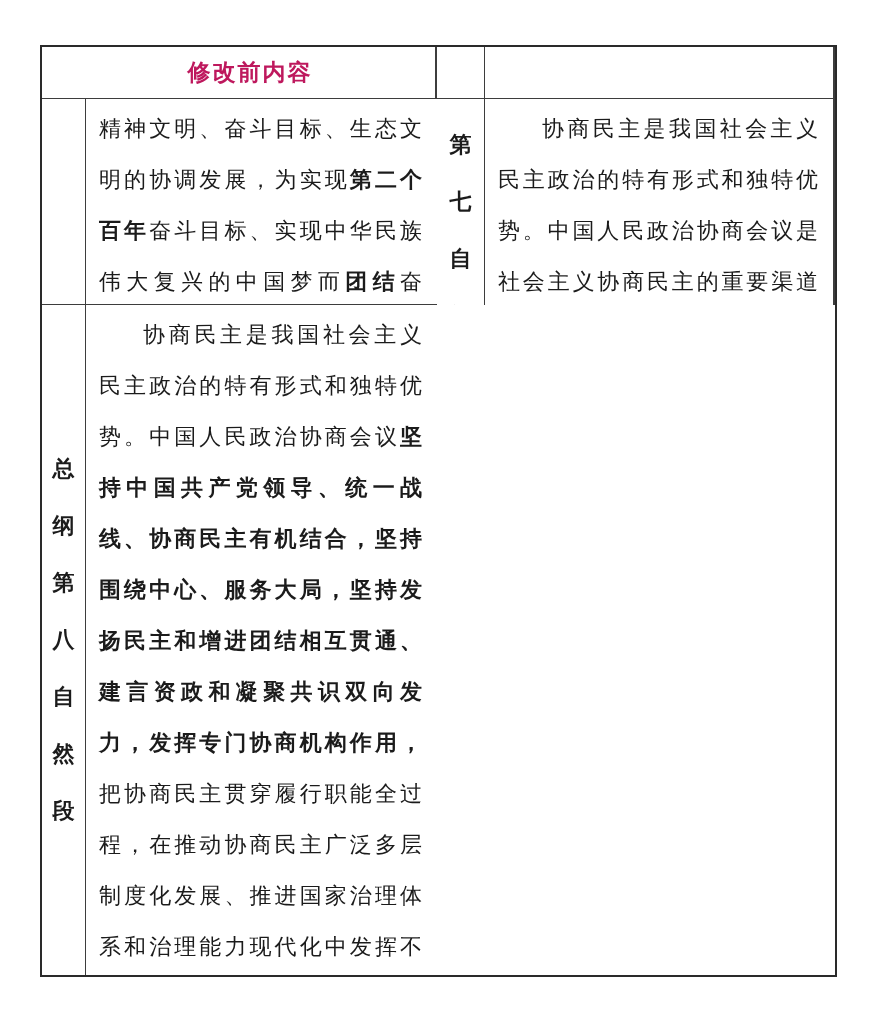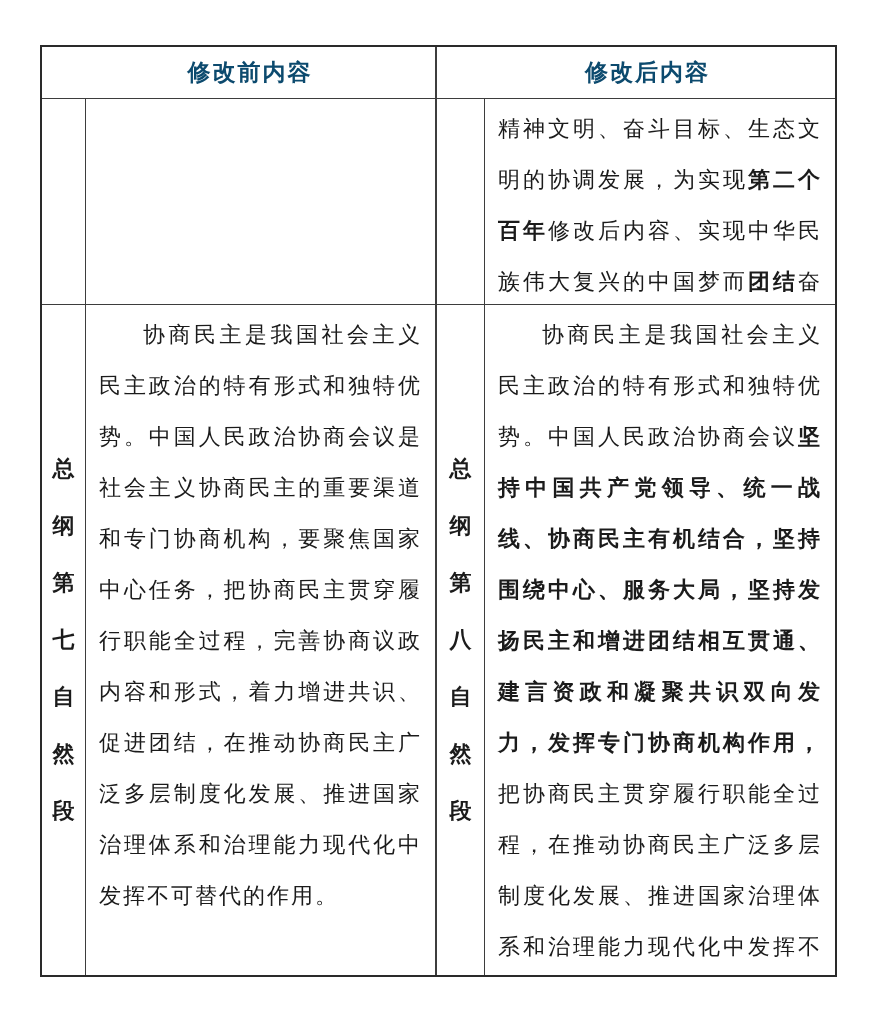--- a/index.html
+++ b/index.html
@@ -33,21 +33,21 @@
   .cell.div-strong { border-right-width: 2px; }
   .th {
     grid-row: 1;
     display: flex;
     align-items: center;
     justify-content: center;
     font-family: "Liberation Sans", "DejaVu Sans", sans-serif;
     font-weight: bold;
     font-size: 23px;
     letter-spacing: 2px;
-    color: #0c4a6e;
+    color: #be185d;
     padding-left: 23px;
   }
   .th-before { grid-column: 1 / 3; }
   .th-after  { grid-column: 3 / 5; }
   .label-cell {
     display: flex;
     align-items: center;
     justify-content: center;
   }
   .vlabel {
@@ -78,27 +78,26 @@
     font-weight: bold;
   }
 </style>
 </head>
 <body>
 
 <div class="page">
   <div class="cmp-table">
 
     <div class="cell th th-before div-strong">修改前内容</div>
-    <div class="cell th th-after no-right">修改后内容</div>
 
     <div class="cell label-cell"></div>
     <div class="cell content-cell div-strong"></div>
     <div class="cell label-cell"></div>
     <div class="cell content-cell no-right">
-      <p><span>精神文明、奋斗目标、生态文明的协调发展，为实现</span><span class="seg-bold">第二个百年</span><span>修改后内容、实现中华民族伟大复兴的中国梦而</span><span class="seg-bold">团结</span><span>奋斗。</span></p>
+      <p><span>精神文明、奋斗目标、生态文明的协调发展，为实现</span><span class="seg-bold">第二个百年</span><span>奋斗目标、实现中华民族伟大复兴的中国梦而</span><span class="seg-bold">团结</span><span>奋斗。</span></p>
     </div>
 
     <div class="cell label-cell no-bottom">
       <div class="vlabel">
           <div class="vchar">总</div>
           <div class="vchar">纲</div>
           <div class="vchar">第</div>
           <div class="vchar">七</div>
           <div class="vchar">自</div>
           <div class="vchar">然</div>

